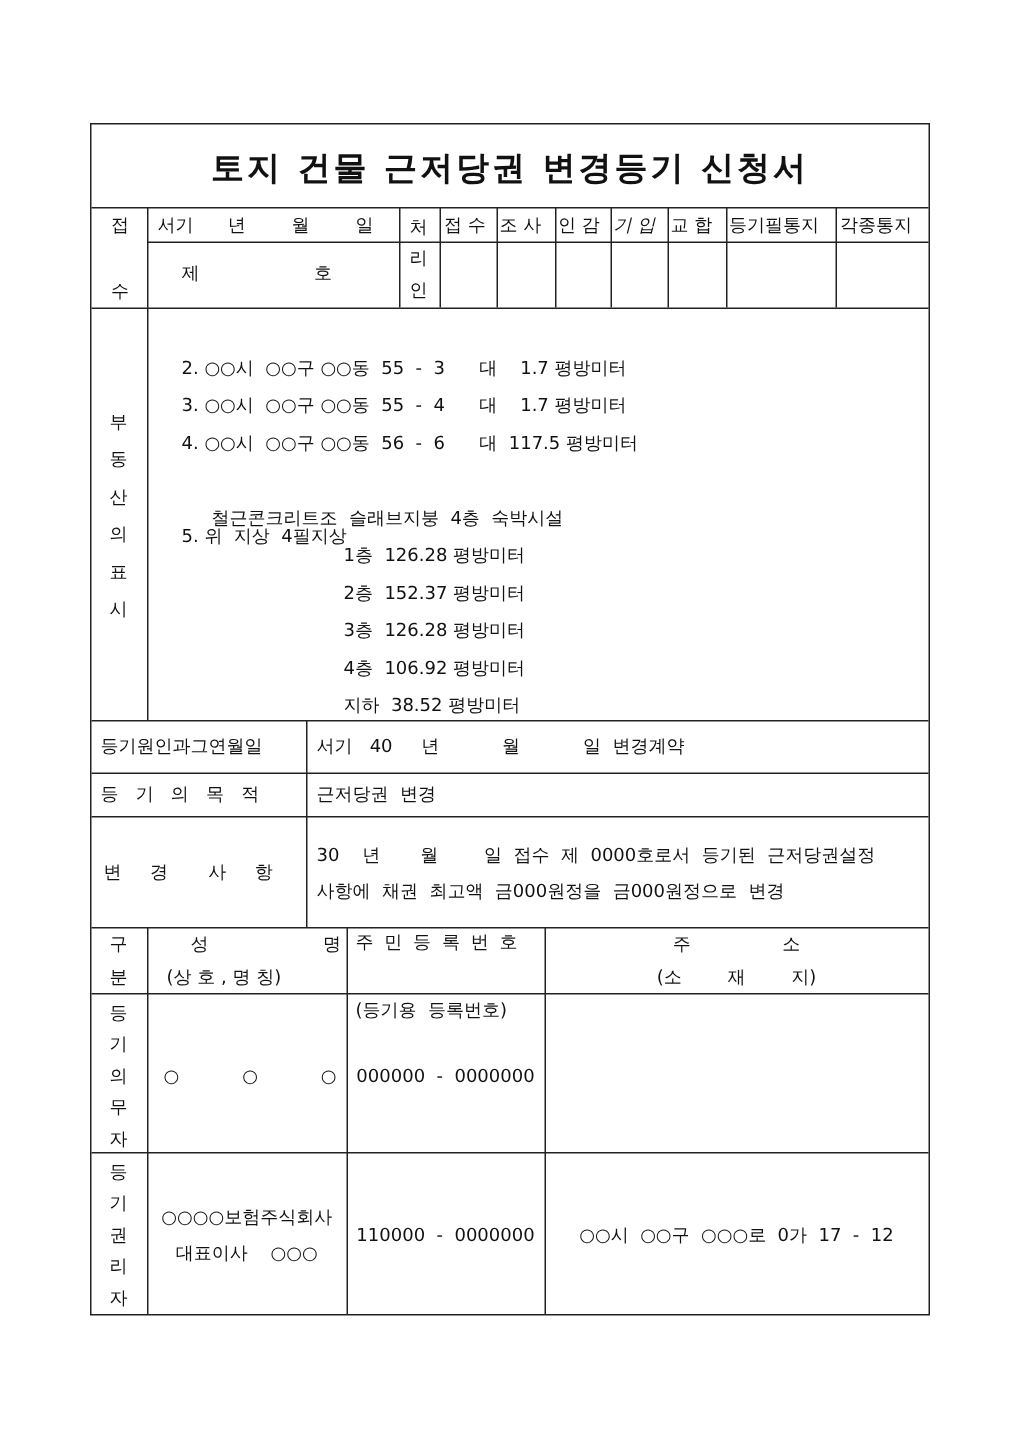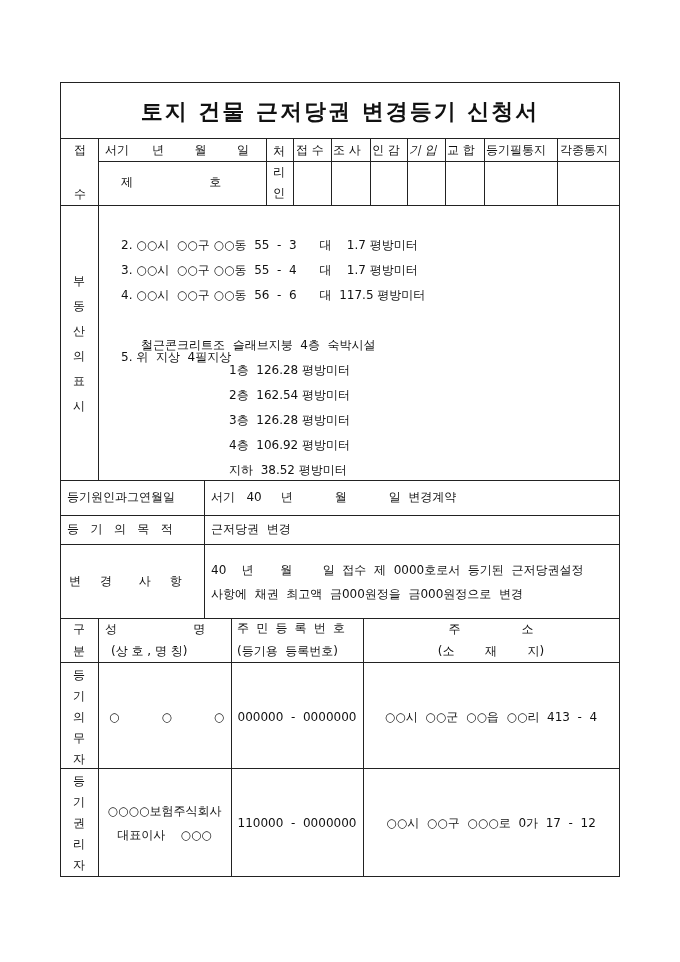--- a/index.html
+++ b/index.html
@@ -75,52 +75,51 @@
     <span>의</span>
     <span>표</span>
     <span>시</span>
   </div>
   <div class="t" style="left:60px;top:155px;">2. ○○시  ○○구 ○○동  55  -  3      대    1.7 평방미터</div>
   <div class="t" style="left:60px;top:180px;">3. ○○시  ○○구 ○○동  55  -  4      대    1.7 평방미터</div>
   <div class="t" style="left:60px;top:205px;">4. ○○시  ○○구 ○○동  56  -  6      대  117.5 평방미터</div>
   <div class="t" style="left:60px;top:247px;margin-top:20px;">5. 위  지상  4필지상</div>
   <div class="t" style="left:80px;top:255px;">철근콘크리트조  슬래브지붕  4층  숙박시설</div>
   <div class="t" style="left:168px;top:280px;">1층  126.28 평방미터</div>
-  <div class="t" style="left:168px;top:305px;">2층  162.54 평방미터</div>
+  <div class="t" style="left:168px;top:305px;">2층  152.37 평방미터</div>
   <div class="t" style="left:168px;top:330px;">3층  126.28 평방미터</div>
   <div class="t" style="left:168px;top:355px;">4층  106.92 평방미터</div>
   <div class="t" style="left:168px;top:380px;">지하  38.52 평방미터</div>
 
   <div class="t" style="left:6px;top:407px;">등기원인과그연월일</div>
   <div class="t" style="left:150px;top:407px;">서기   40     년           월           일  변경계약</div>
   <div class="t" style="left:6px;top:439px;">등   기   의   목   적</div>
   <div class="t" style="left:150px;top:439px;">근저당권  변경</div>
   <div class="t" style="left:8px;top:491px;">변     경       사     항</div>
-  <div class="t" style="left:150px;top:480px;">40    년       월        일  접수  제  0000호로서  등기된  근저당권설정</div>
+  <div class="t" style="left:150px;top:480px;">30    년       월        일  접수  제  0000호로서  등기된  근저당권설정</div>
   <div class="t" style="left:150px;top:504px;">사항에  채권  최고액  금000원정을  금000원정으로  변경</div>
 
   <div class="t" style="left:12px;top:539px;">구</div>
   <div class="t" style="left:12px;top:561px;">분</div>
-  <div class="t" style="left:44px;top:539px;">성                    명</div>
+  <div class="t" style="left:66px;top:539px;">성                    명</div>
   <div class="t" style="left:50px;top:561px;">(상 호 , 명 칭)</div>
   <div class="t" style="left:176px;top:539px;font-family:Liberation Mono, monospace;">주 민 등 록 번 호</div>
-  <div class="t" style="left:176px;top:561px;">(등기용  등록번호)</div>
+  <div class="t" style="left:176px;top:583px;">(등기용  등록번호)</div>
   <div class="t" style="left:302px;width:256px;top:539px;text-align:center;">주                소</div>
   <div class="t" style="left:302px;width:256px;top:561px;text-align:center;">(소        재        지)</div>
 
   <div class="vert" style="left:0;top:582px;line-height:21px;">
     <span>등</span>
     <span>기</span>
     <span>의</span>
     <span>무</span>
     <span>자</span>
   </div>
   <div class="t" style="left:48px;top:627px;">○           ○           ○</div>
   <div class="t" style="left:170px;width:132px;top:627px;text-align:center;">000000  -  0000000</div>
-  <div class="t" style="left:302px;width:256px;top:627px;text-align:center;">○○시  ○○군  ○○읍  ○○리  413  -  4</div>
 
   <div class="vert" style="left:0;top:688px;line-height:21px;">
     <span>등</span>
     <span>기</span>
     <span>권</span>
     <span>리</span>
     <span>자</span>
   </div>
   <div class="t" style="left:37px;width:133px;top:721px;text-align:center;">○○○○보험주식회사</div>
   <div class="t" style="left:37px;width:133px;top:745px;text-align:center;">대표이사    ○○○</div>

